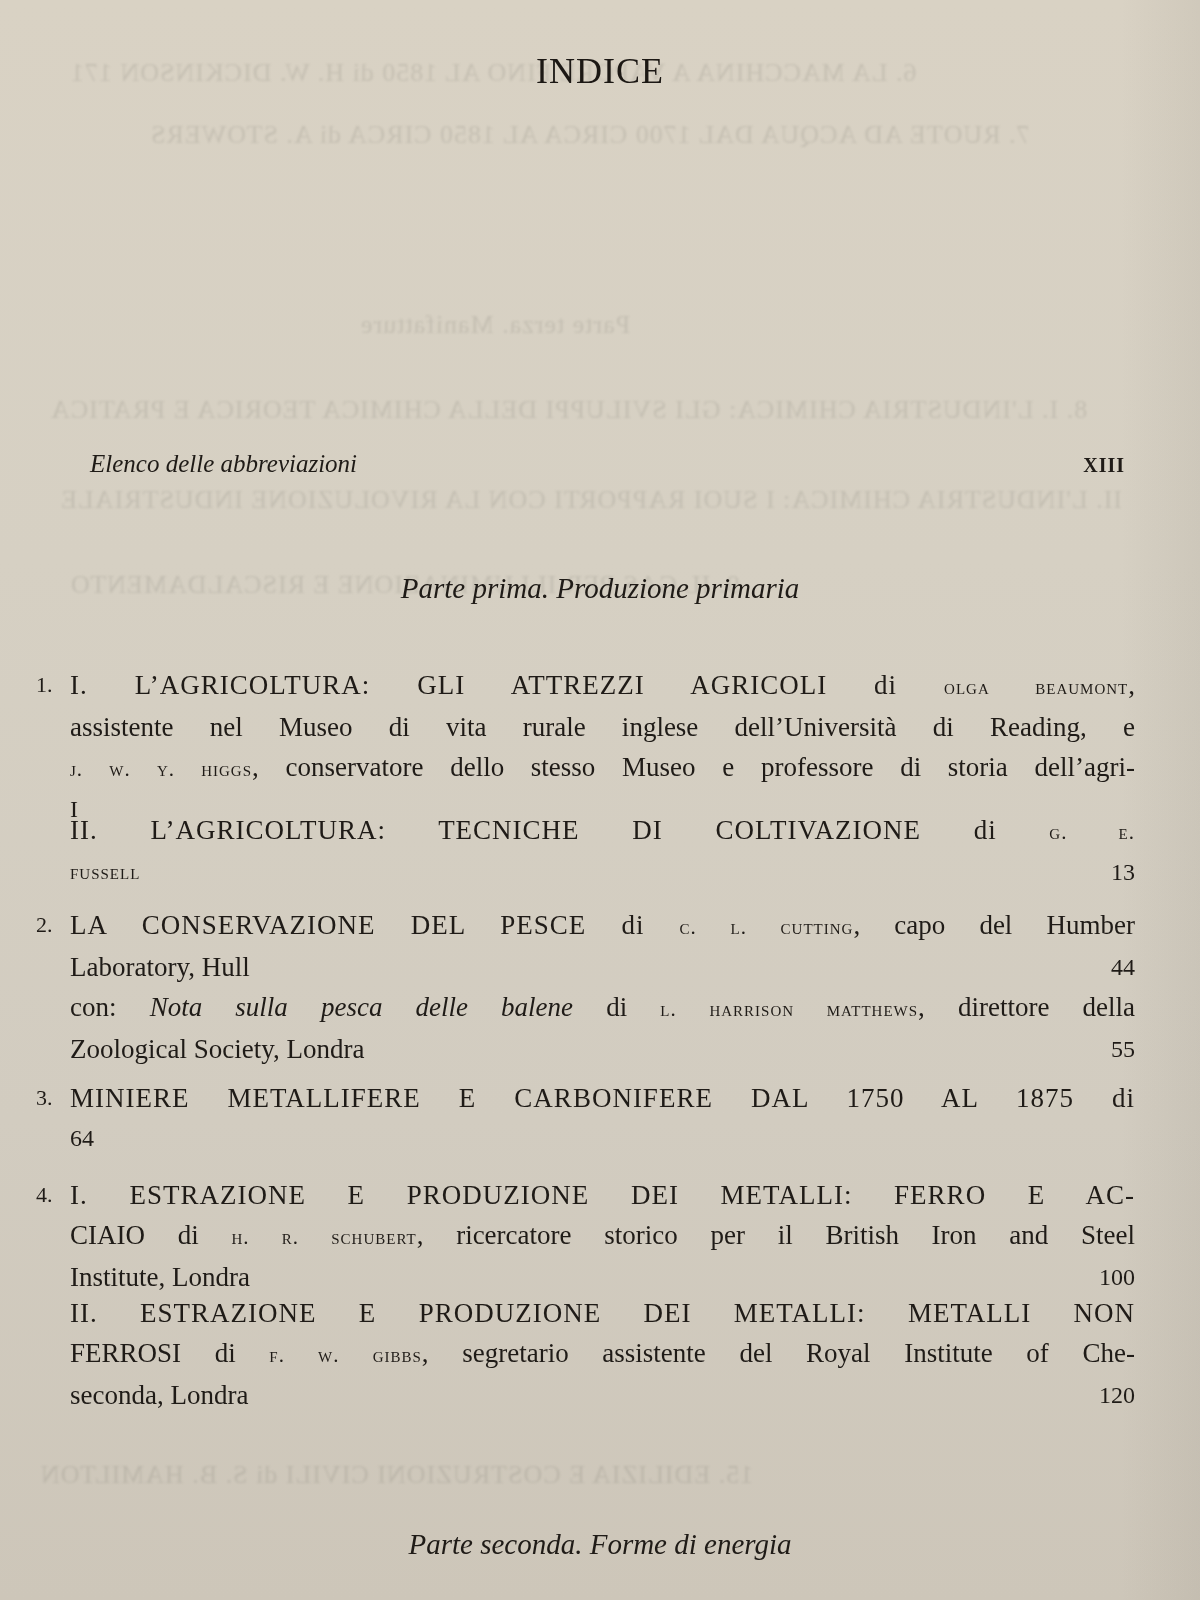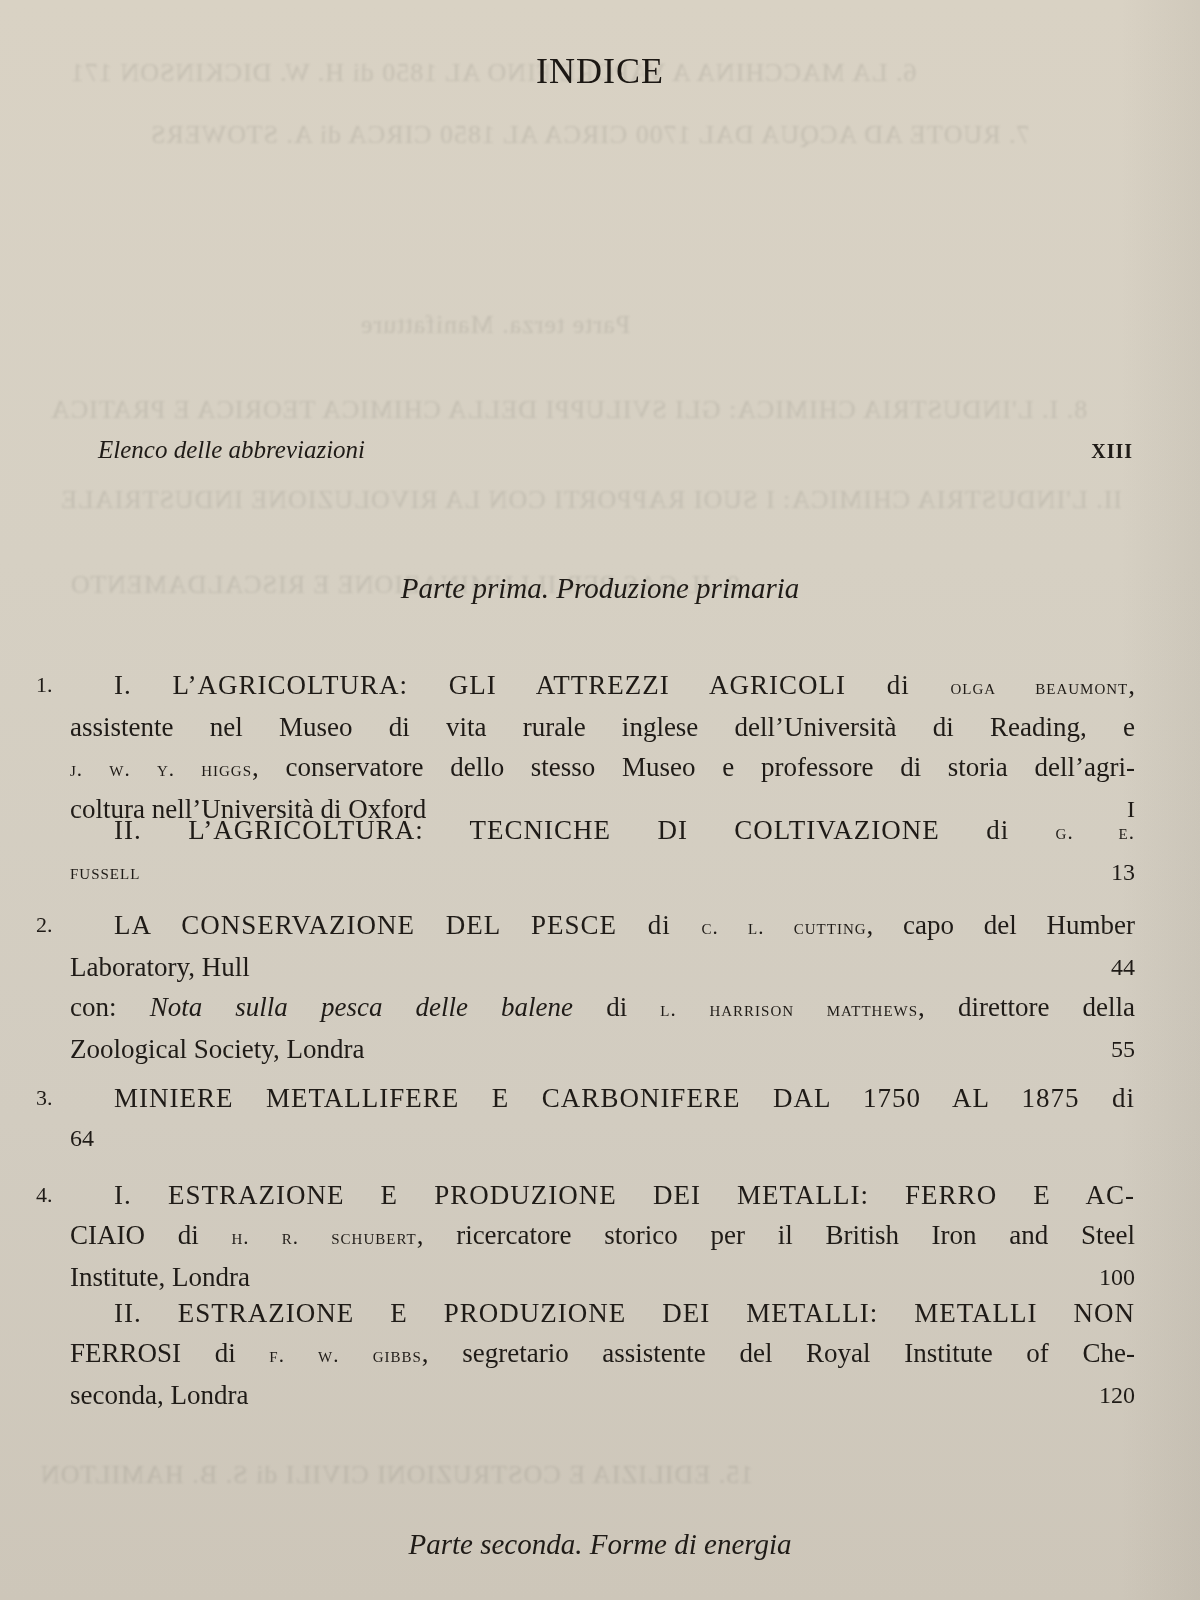--- a/index.html
+++ b/index.html
@@ -26,21 +26,21 @@
   .front-row .pg { font-style:normal; font-size:20px; font-weight:bold; letter-spacing:1px; }
   .part-heading {
     position:absolute; left:0; width:1200px; text-align:center;
     font-style:italic; font-size:29px;
   }
   .entry {
     position:absolute; left:70px; width:1065px; font-size:27px; line-height:40px;
   }
   .num { position:absolute; left:-34px; top:0; font-size:22px; }
   .sc { font-variant:small-caps; font-size:21px; letter-spacing:1px; }
-  .caps { letter-spacing:1px;margin-left:44px; }
+  .caps { letter-spacing:1px; }
   .line { display:block; text-align:justify; text-align-last:justify; white-space:nowrap; }
   .line.last { display:flex; justify-content:space-between; text-align:left; text-align-last:auto; }
   .pnum { font-size:24px; }
   .shade {
     position:absolute; right:0; top:0; width:80px; height:1600px;
     background: linear-gradient(90deg, rgba(0,0,0,0) 0%, rgba(60,55,45,0.06) 100%);
   }
 </style>
 </head>
 <body>
@@ -50,34 +50,33 @@
   <div class="ghost" style="top:58px;left:70px;">6. LA MACCHINA A VAPORE FINO AL 1850 di H. W. DICKINSON 171</div>
   <div class="ghost" style="top:120px;left:150px;">7. RUOTE AD ACQUA DAL 1700 CIRCA AL 1850 CIRCA di A. STOWERS</div>
   <div class="ghost" style="top:310px;left:360px;">Parte terza. Manifatture</div>
   <div class="ghost" style="top:395px;left:50px;">8. I. L'INDUSTRIA CHIMICA: GLI SVILUPPI DELLA CHIMICA TEORICA E PRATICA</div>
   <div class="ghost" style="top:485px;left:60px;">II. L'INDUSTRIA CHIMICA: I SUOI RAPPORTI CON LA RIVOLUZIONE INDUSTRIALE</div>
   <div class="ghost" style="top:570px;left:70px;">9. IL GAS PER ILLUMINAZIONE E RISCALDAMENTO</div>
   <div class="ghost" style="top:1460px;left:40px;">15. EDILIZIA E COSTRUZIONI CIVILI di S. B. HAMILTON</div>
 
   <div class="title">INDICE</div>
 
-  <div class="front-row" style="top:436px;margin-left:8px;">
+  <div class="front-row" style="top:450px;">
     <span>Elenco delle abbreviazioni</span>
     <span class="pg">XIII</span>
   </div>
 
   <div class="part-heading" style="top:572px;">Parte prima. Produzione primaria</div>
 
   <div class="entry" style="top:665px;">
     <span class="num">1.</span>
     <span class="line"><span class="caps">I. L’AGRICOLTURA: GLI ATTREZZI AGRICOLI di </span><span class="sc">olga beaumont</span><span>,</span></span>
     <span class="line"><span>assistente nel Museo di vita rurale inglese dell’Università di Reading, e</span></span>
     <span class="line"><span class="sc">j. w. y. higgs</span><span>, conservatore dello stesso Museo e professore di storia dell’agri-</span></span>
     <span class="line last">
-        <span>coltura nell’Università di Oxford</span>
         <span class="pnum">I</span>
       </span>
   </div>
 
   <div class="entry" style="top:810px;">
     <span class="line"><span class="caps">II. L’AGRICOLTURA: TECNICHE DI COLTIVAZIONE di </span><span class="sc">g. e.</span></span>
     <span class="line last">
         <span class="sc">fussell</span>
         <span class="pnum">13</span>
       </span>

